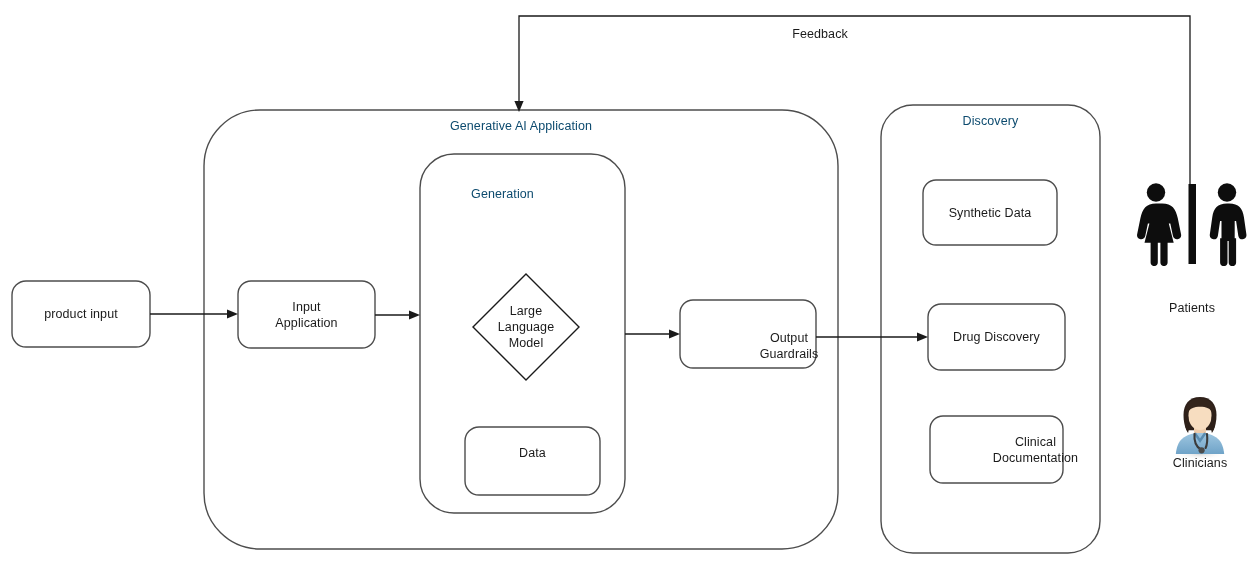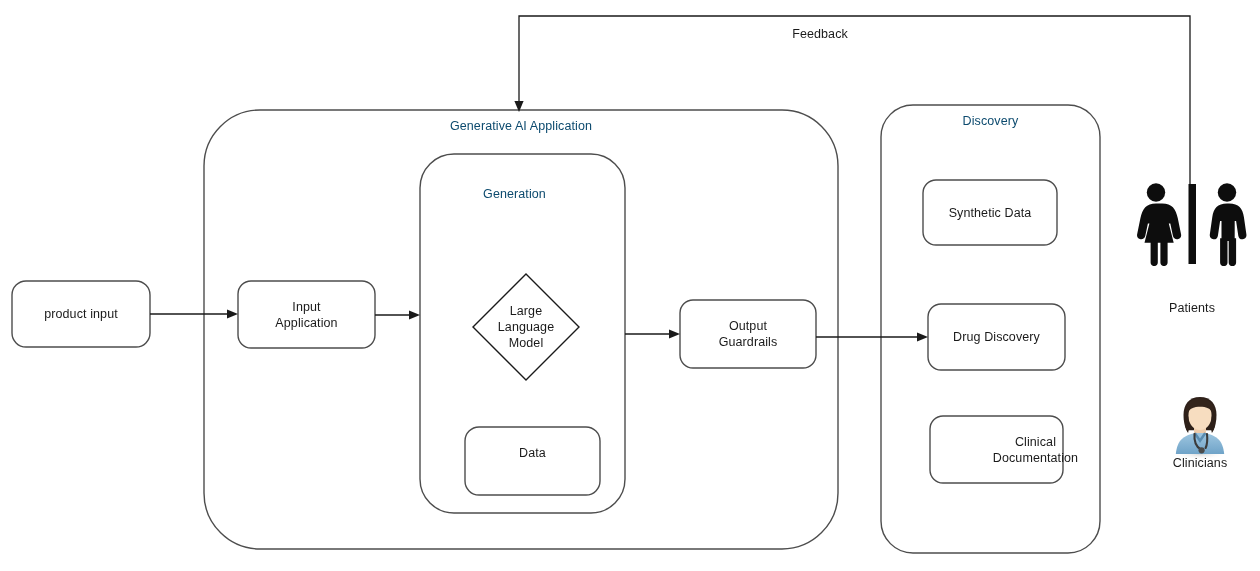--- a/index.html
+++ b/index.html
@@ -123,29 +123,29 @@
 
   </svg>
 
   <div class="lbl lbl-center" style="left:12px; top:281px; width:138px; height:66px;">product input</div>
 
   <div class="lbl lbl-center" style="left:238px; top:281px; width:137px; height:67px;">Input
 Application</div>
 
   <div class="lbl grp-title" style="left:204px; top:118px; width:634px;">Generative AI Application</div>
 
-  <div class="lbl grp-title" style="left:420px; top:186px; width:165px;margin-left:12px;">Generation</div>
+  <div class="lbl grp-title" style="left:420px; top:186px; width:165px;">Generation</div>
 
   <div class="lbl lbl-center" style="left:473px; top:274px; width:106px; height:106px;">Large
 Language
 Model</div>
 
   <div class="lbl lbl-center" style="left:465px; top:427px; width:135px; height:52px;border-radius:23px;">Data</div>
 
-  <div class="lbl lbl-center" style="left:680px; top:300px; width:136px; height:68px;">Output
+  <div class="lbl lbl-center" style="left:680px; top:312px; width:136px; height:68px;padding-left:41px;">Output
 Guardrails</div>
 
   <div class="lbl grp-title" style="left:881px; top:113px; width:219px;">Discovery</div>
 
   <div class="lbl lbl-center" style="left:928px; top:304px; width:137px; height:66px;">Drug Discovery</div>
 
   <div class="lbl lbl-center" style="left:923px; top:180px; width:134px; height:65px;">Synthetic Data</div>
 
   <div class="lbl lbl-center" style="left:969px; top:416px; width:133px; height:67px;">Clinical
 Documentation</div>

